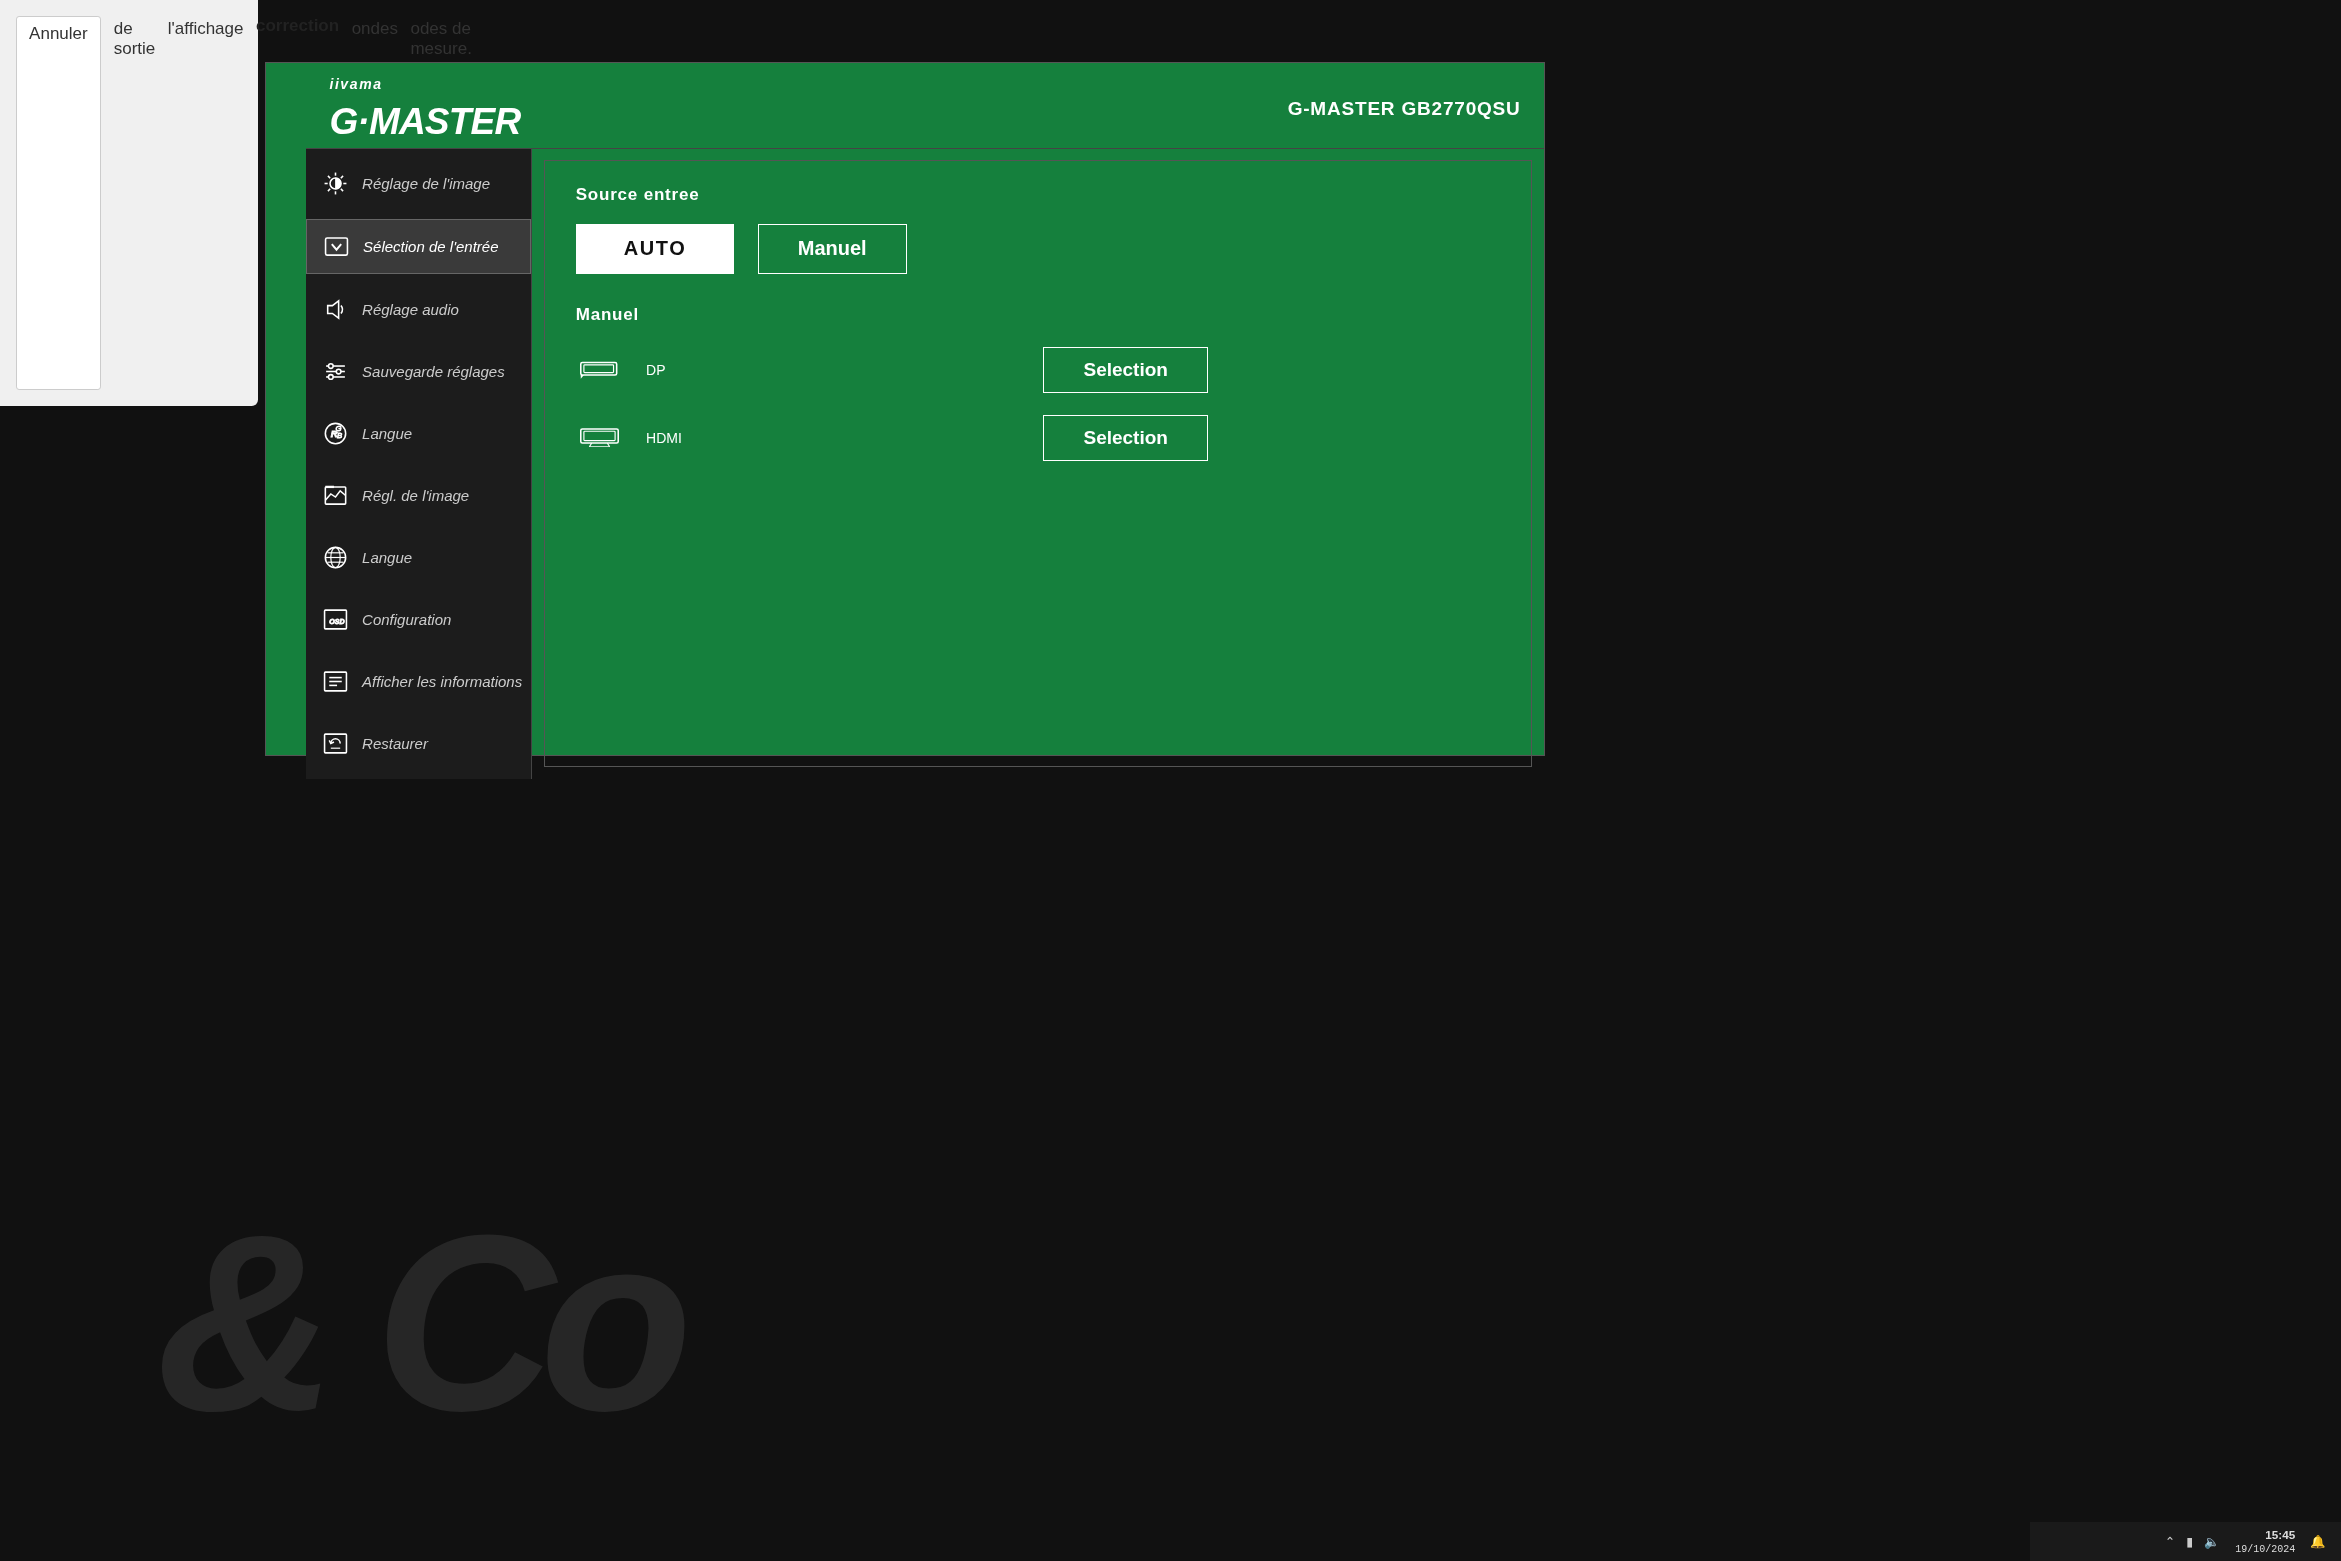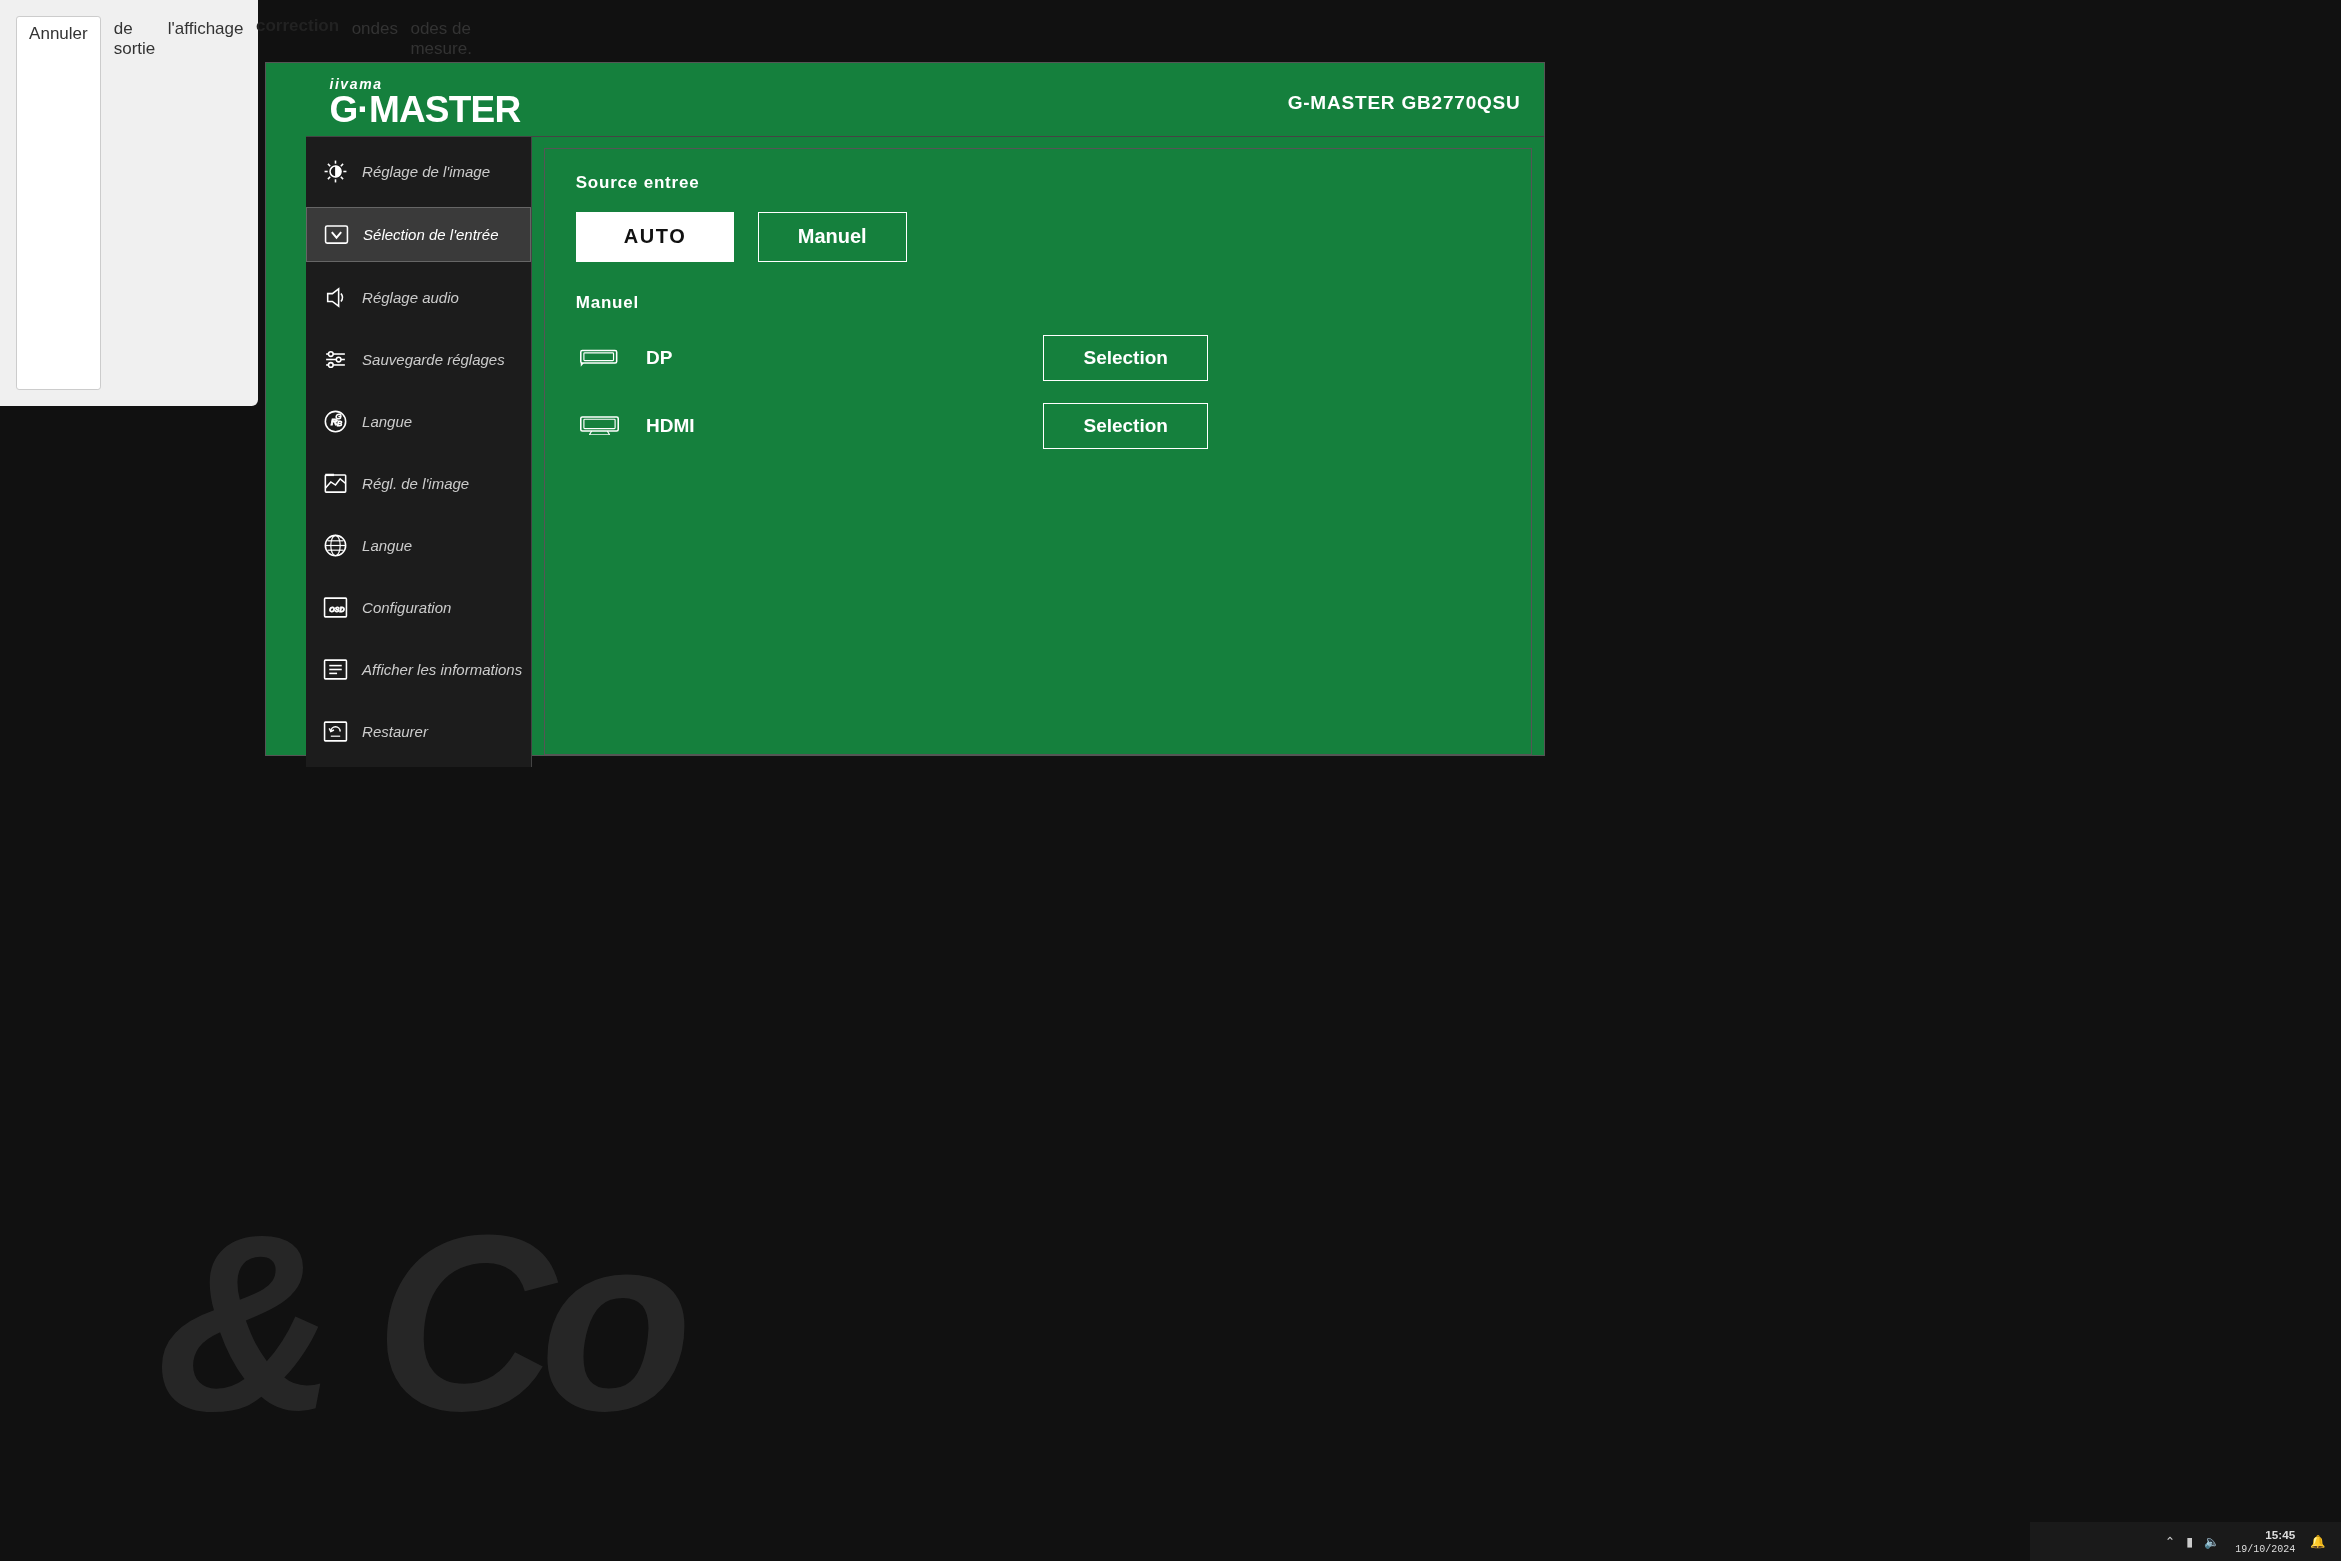--- a/index.html
+++ b/index.html
@@ -103,22 +103,24 @@
       color: #fff;
       font-style: italic;
       font-weight: bold;
       letter-spacing: 1.6px;
     }
 
     .brand-gmaster {
       font-size: 37px;
       color: #fff;
       font-weight: 900;
+      font-style: italic;
       letter-spacing: -0.8px;
       line-height: 1;
+      margin-top: 12px;
     }
 
     .model-name {
       font-size: 19px;
       color: #fff;
       font-weight: bold;
       letter-spacing: 0.8px;
     }
 
     
@@ -243,23 +245,23 @@
       width: 47px;
     }
 
     .input-icon svg {
       fill: white;
       width: 39px;
       height: 19px;
     }
 
     .input-name {
-      font-size: 19px;
-      color: #fff;
-      font-weight: bold;
+      font-size: 14px;
+      color: #fff;
+      font-weight: normal;
       width: 62px;
     }
 
     .btn-selection {
       background: transparent;
       color: #fff;
       border: 1.6px solid #fff;
       padding: 11px 39px;
       font-size: 19px;
       font-weight: bold;

